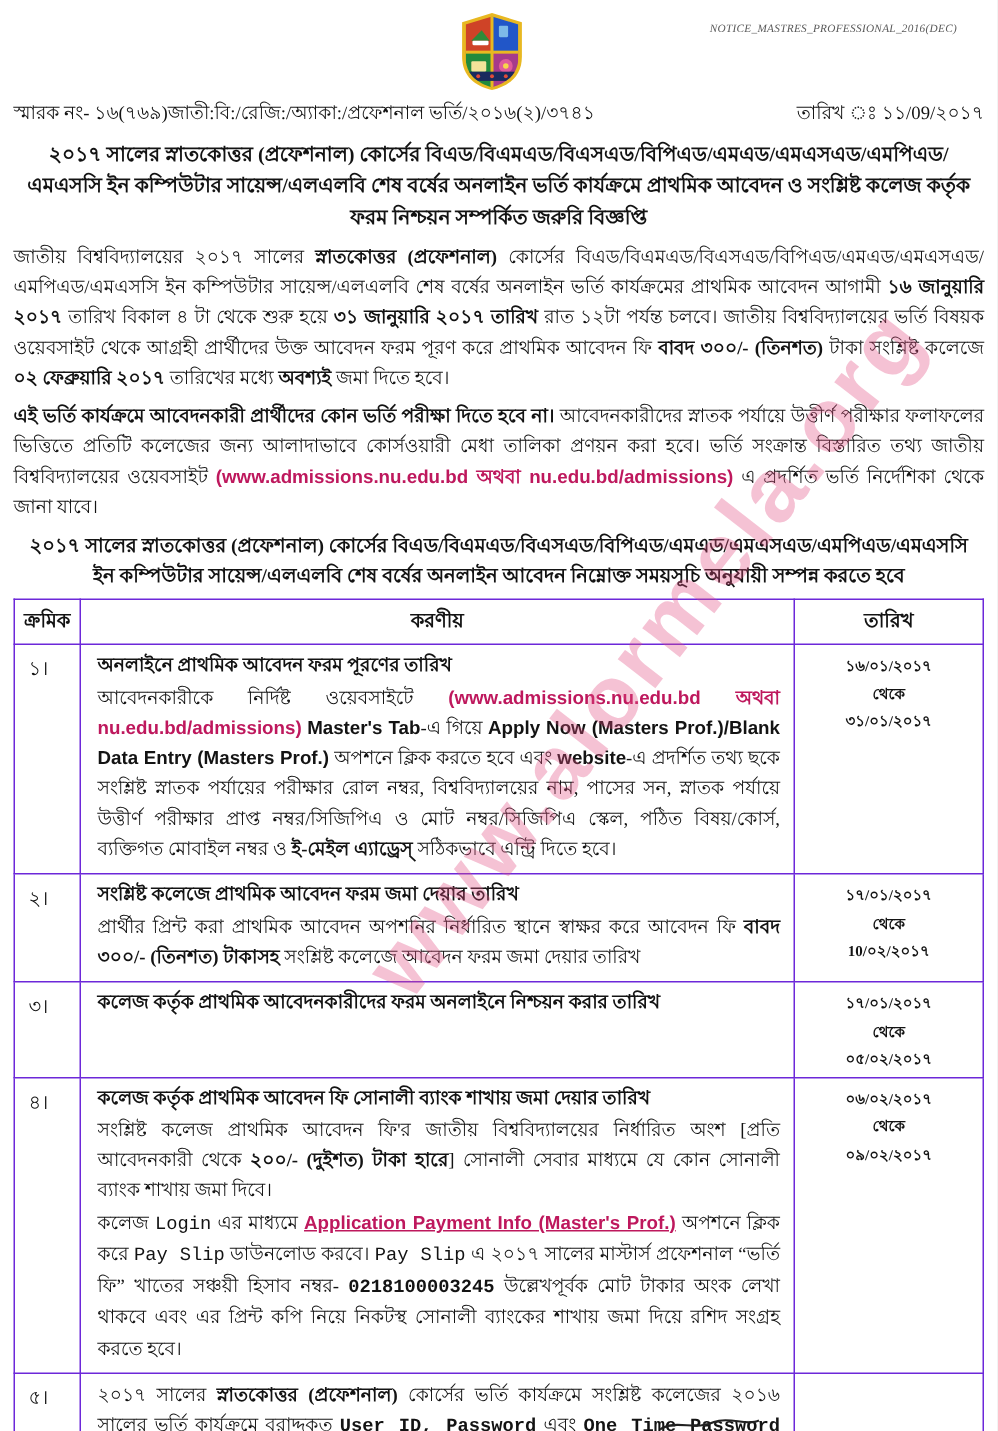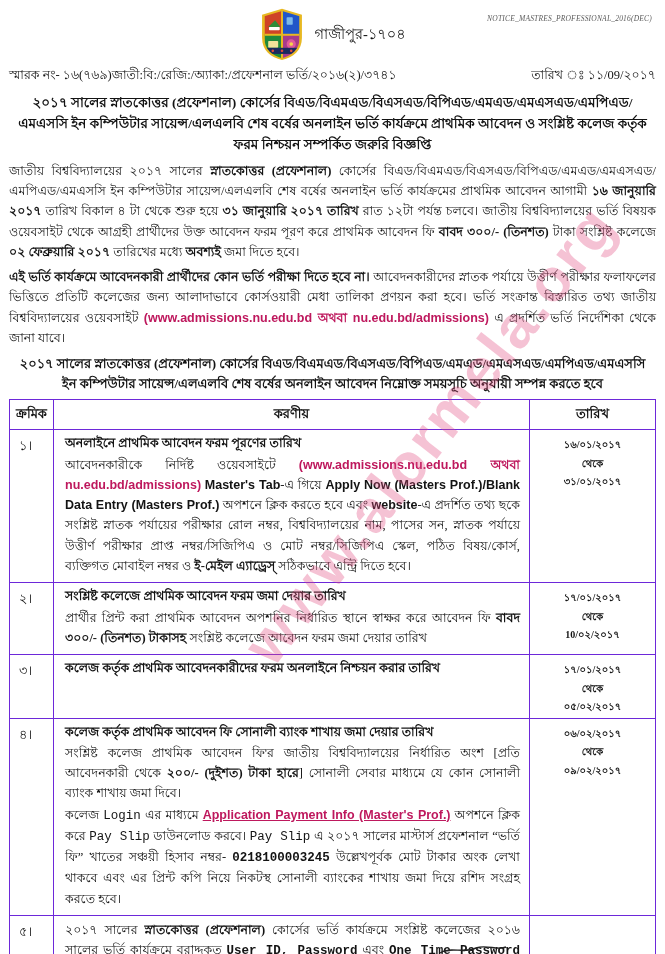--- a/index.html
+++ b/index.html
@@ -11,21 +11,21 @@
     font-family:"Liberation Serif",serif;
     color:#131313;
     font-size:12.5px;
     overflow:hidden;
     box-sizing:border-box;
     padding:4px 9px 0 9px;
   }
   
   .hdr{position:relative;}
   .notice-file{
-    position:absolute;right:4px;top:10px;
+    position:absolute;right:18px;top:10px;
     font-style:italic;font-size:7.5px;color:#5a5a5a;letter-spacing:.2px;
     font-family:"Liberation Serif",serif;white-space:nowrap;
   }
   .hdr-main{display:flex;justify-content:center;align-items:center;gap:9px;padding-top:3px;}
   .logo{width:46px;height:54px;flex:0 0 auto;}
   .hdr-txt{text-align:center;}
   .uni-name{font-size:20px;font-weight:700;line-height:1.25;}
   .uni-loc{font-size:14.5px;line-height:1.3;}
   .memo-row{display:flex;justify-content:space-between;align-items:flex-start;margin-top:5px;font-size:12.5px;}
   
@@ -99,21 +99,20 @@
           <rect x="12" y="44" width="13" height="9" rx="1" fill="#f2e39a"></rect>
           <rect x="28.7" y="5" width="2.6" height="62" fill="#e8b821"></rect>
           <rect x="7" y="34.7" width="46" height="2.6" fill="#e8b821"></rect>
           <rect x="5" y="53" width="50" height="8" fill="#1a2a5e"></rect>
           <circle cx="18" cy="57" r="1.7" fill="#e04b3a"></circle>
           <circle cx="30" cy="57" r="1.7" fill="#e04b3a"></circle>
           <circle cx="42" cy="57" r="1.7" fill="#e04b3a"></circle>
         </g>
       </svg>
       <div class="hdr-txt">
-        <div class="uni-loc">গাজীপুর-১৭০৪</div>
       </div>
     </div>
     <div class="memo-row">
       <span>স্মারক নং- ১৬(৭৬৯)জাতী:বি:/রেজি:/অ্যাকা:/প্রফেশনাল ভর্তি/২০১৬(২)/৩৭৪১</span>
       <span>তারিখ ঃ ১১/09/২০১৭</span>
     </div>
   </div>
 
   <div class="doc-title">২০১৭ সালের স্নাতকোত্তর (প্রফেশনাল) কোর্সের বিএড/বিএমএড/বিএসএড/বিপিএড/এমএড/এমএসএড/এমপিএড/এমএসসি ইন কম্পিউটার সায়েন্স/এলএলবি শেষ বর্ষের অনলাইন ভর্তি কার্যক্রমে প্রাথমিক আবেদন ও সংশ্লিষ্ট কলেজ কর্তৃক ফরম নিশ্চয়ন সম্পর্কিত জরুরি বিজ্ঞপ্তি</div>
 

